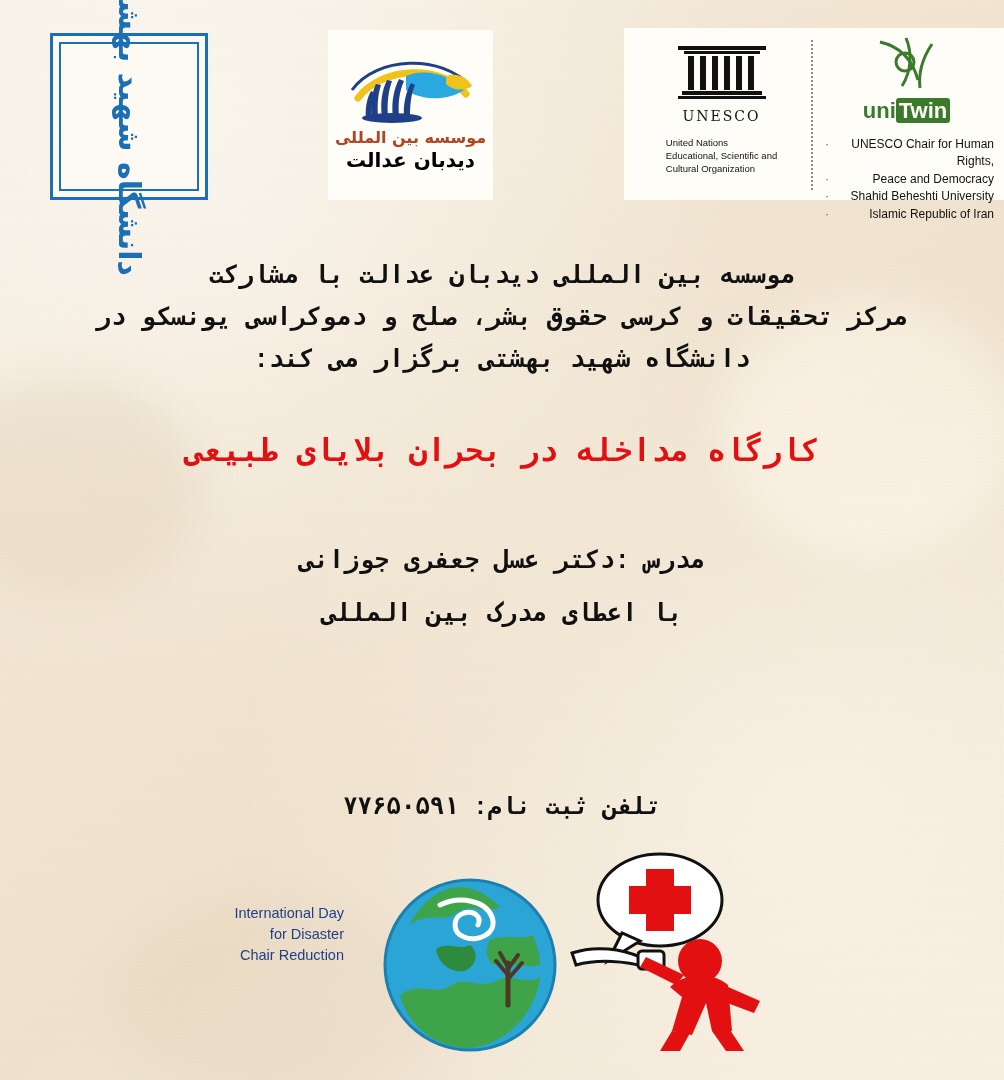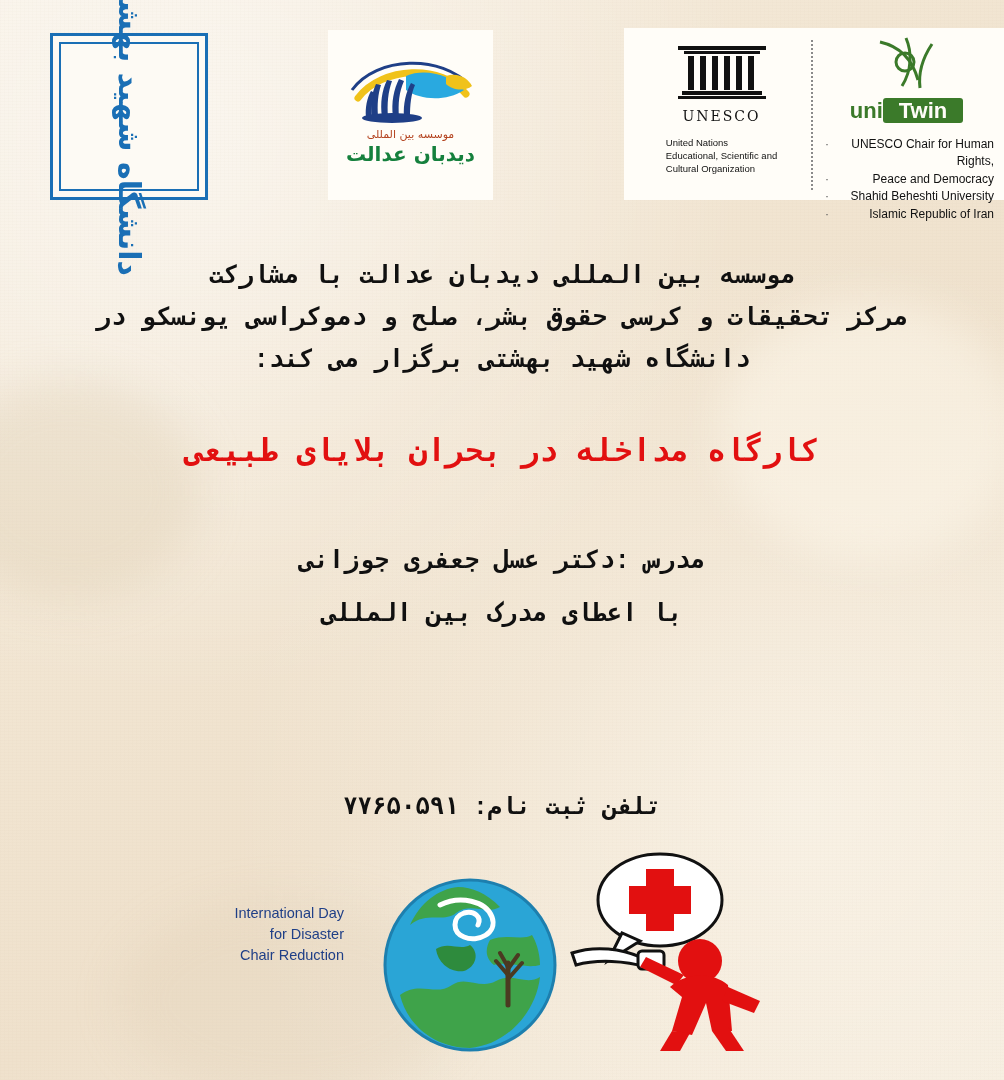--- a/index.html
+++ b/index.html
@@ -101,22 +101,22 @@
     width: 130px;
     height: 78px;
   }
   .eye svg { display: block; }
   .didban-caption {
     margin-top: 4px;
     text-align: center;
     color: #1f3f87;
     line-height: 1.25;
   }
-  .didban-small { font-size: 11px; font-weight: normal; color: #b4431f; }
-  .didban-big { font-size: 20px; font-weight: bold; color: #15803d; }
+  .didban-small { font-size: 16px; font-weight: bold; color: #b4431f; }
+  .didban-big { font-size: 20px; font-weight: bold; color: #000000; }
 
   .logo-unesco {
     position: absolute;
     left: 624px;
     top: 28px;
     width: 380px;
     height: 172px;
     background: #fffdf8;
     box-sizing: border-box;
     padding: 8px 10px 6px 10px;
@@ -154,21 +154,21 @@
   .unitwin-word {
     font-size: 22px;
     font-weight: bold;
     color: #3b7a2a;
     font-family: "Liberation Sans", sans-serif;
     margin-top: 2px;
   }
   .unitwin-word .twin {
     background: #3b7a2a;
     color: #fffdf8;
-    padding: 0 16px;
+    padding: 0 3px;
     border-radius: 3px;
   }
   .unesco-chair-lines {
     font-size: 12px;
     line-height: 1.45;
     color: #111;
     text-align: right;
     margin-top: 12px;
     padding-left: 6px;
     font-family: "Liberation Sans", sans-serif;

